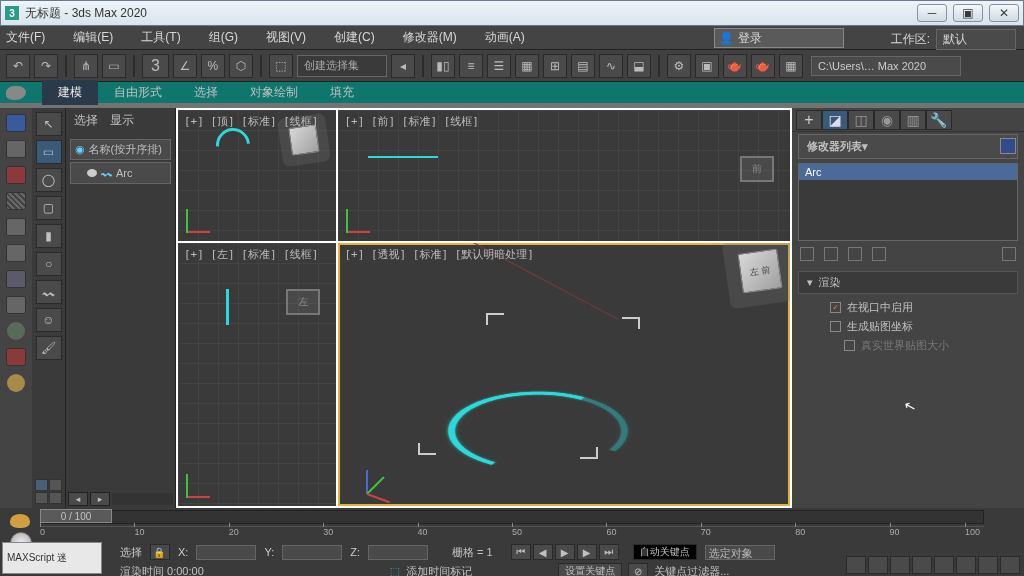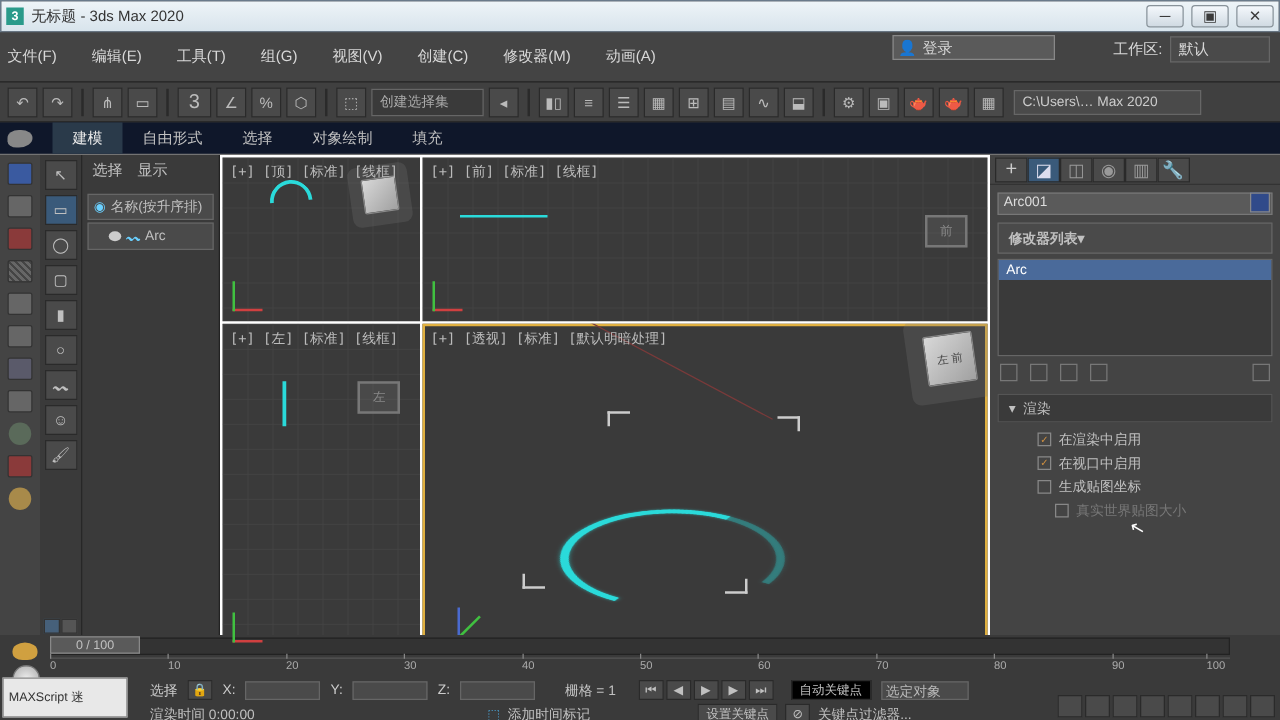--- a/index.html
+++ b/index.html
@@ -7,35 +7,35 @@
 
 
 .titlebar { height: 26px; background: linear-gradient(#eef4f8,#d8e4ec); display: flex; align-items: center; padding: 0 4px; color: #333; border: 1px solid #6a7a8a; }
 .titlebar .app-icon { width: 14px; height: 14px; background: #2a9a8a; margin-right: 6px; display:inline-flex; align-items:center; justify-content:center; color:#fff; font-size:10px; font-weight:bold;}
 .titlebar .title { flex:1; font-size:12px; }
 .win-btns { display:flex; gap:6px; }
 .win-btn { width:30px; height:18px; border:1px solid #88929a; background: linear-gradient(#f4f8fc,#d0dae2); border-radius:3px; display:flex; align-items:center; justify-content:center; font-size:12px; color:#3a3a3a;}
 .win-close { color:#3a3a3a; }
 
 
-.menubar { height: 40px; background: #444; display:flex; align-items:center; padding: 0 6px; gap: 28px; border-bottom:1px solid #222; position:relative;}
+.menubar { height: 24px; background: #444; display:flex; align-items:center; padding: 0 6px; gap: 28px; border-bottom:1px solid #222; position:relative;}
 .menubar span { color:#d8d8d8; font-size:12px; }
 .login-box { position:absolute; right:180px; top:2px; height:20px; width:130px; background:#5a5a5a; border:1px solid #888; display:flex; align-items:center; padding:0 4px; gap:4px; color:#ddd;}
 .workspace { position:absolute; right:8px; top:3px; display:flex; align-items:center; gap:6px; color:#ccc;}
 .workspace .ws-field { background:#4a4a4a; border:1px solid #666; padding:1px 6px; width:80px;}
 
 
 .toolbar1 { height:32px; background:#404040; display:flex; align-items:center; padding:0 6px; gap:4px; border-bottom:1px solid #222;}
 .tbtn { width:24px; height:24px; background:#4a4a4a; border:1px solid #2a2a2a; display:flex; align-items:center; justify-content:center; font-size:12px; color:#bbb;}
 .tbtn.wide { width:auto; padding:0 8px; }
 .sel-set { height:22px; background:#3a3a3a; border:1px solid #666; padding:0 6px; width:90px; color:#aaa; display:flex; align-items:center;}
 .path-field { height:20px; background:#4a4a4a; border:1px solid #666; padding:0 6px; width:150px; color:#ccc; display:flex; align-items:center; margin-left:4px;}
 .sep { width:2px; height:22px; background:#2a2a2a; margin:0 3px;}
 
-.toolbar2 { height:26px; background:#0f172a; display:flex; align-items:center; padding:0 6px; gap:0; border-bottom:1px solid #737373;}
+.toolbar2 { height:26px; background:#0f766e; display:flex; align-items:center; padding:0 6px; gap:0; border-bottom:5px solid #737373;}
 .teapot-ico{ width:20px; height:14px; background:#888; border-radius:50% 50% 60% 40%; margin-right:16px;}
 .tab { padding: 4px 16px; color:#c0c0c0; font-size:12px;}
 .tab.active { background:#2a3a4a; color:#e8e8e8; }
 
 
 .main { display:flex; height: calc(576px - 26px - 24px - 32px - 26px - 68px); }
 .left-iconbar { width:32px; background:#444; display:flex; flex-direction:column; align-items:center; padding:6px 0; gap:8px;}
 .lico { width:20px; height:18px; background:#555; border:1px solid #333; border-radius:2px;}
 .lico.teapot{background:#3a5aa0;}
 .lico.red{background:#8a3a3a;}
@@ -303,21 +303,20 @@
 
   <div class="right-panel" style="position:relative;">
     <div class="rp-tabrow">
       <div class="rp-tab plus">+</div>
       <div class="rp-tab active">◪</div>
       <div class="rp-tab">◫</div>
       <div class="rp-tab">◉</div>
       <div class="rp-tab">▥</div>
       <div class="rp-tab">🔧</div>
     </div>
-    <div class="name-field">Arc001</div>
     <div style="position:absolute; right:8px; top:30px; width:16px; height:16px; background:#304a8a; border:1px solid #888;"></div>
     <div class="mod-label">
       <span>修改器列表</span>
       <span>▾</span>
     </div>
     <div class="stack">
       <div class="stack-item">Arc</div>
     </div>
     <div class="stack-tools">
       <div class="sico"></div>
@@ -325,24 +324,20 @@
       <div class="sico"></div>
       <div class="sico"></div>
       <div class="sico" style="margin-left:auto;"></div>
     </div>
     <div class="rollout">
       <div class="rollout-hdr">
         <span>▾</span>
         <span>渲染</span>
       </div>
       <div class="rollout-body">
-        <div class="chk checked">
-            <span class="box"></span>
-            <span>在渲染中启用</span>
-          </div>
         <div class="chk checked">
             <span class="box"></span>
             <span>在视口中启用</span>
           </div>
         <div class="chk">
             <span class="box"></span>
             <span>生成贴图坐标</span>
           </div>
         <div class="chk disabled" style="padding-left:14px;">
             <span class="box"></span>

